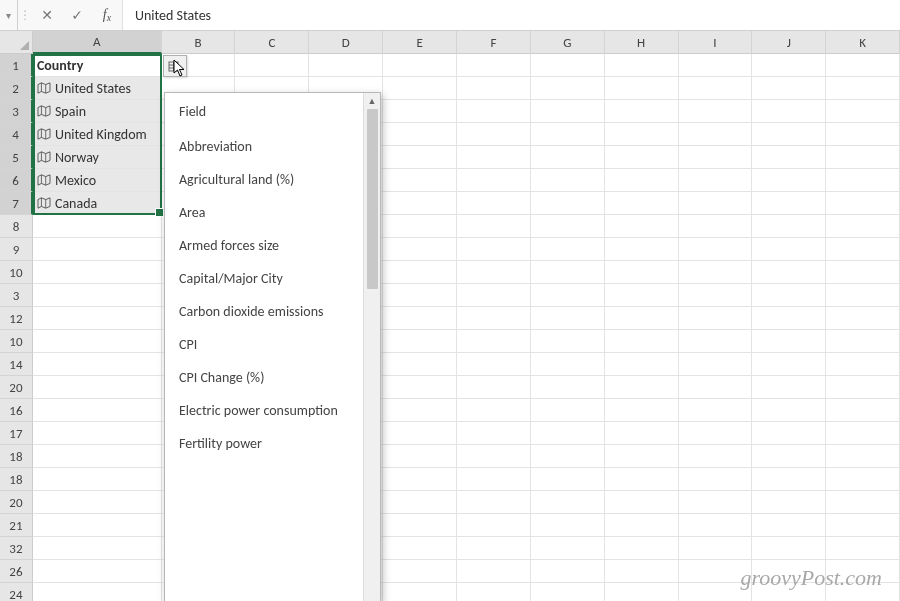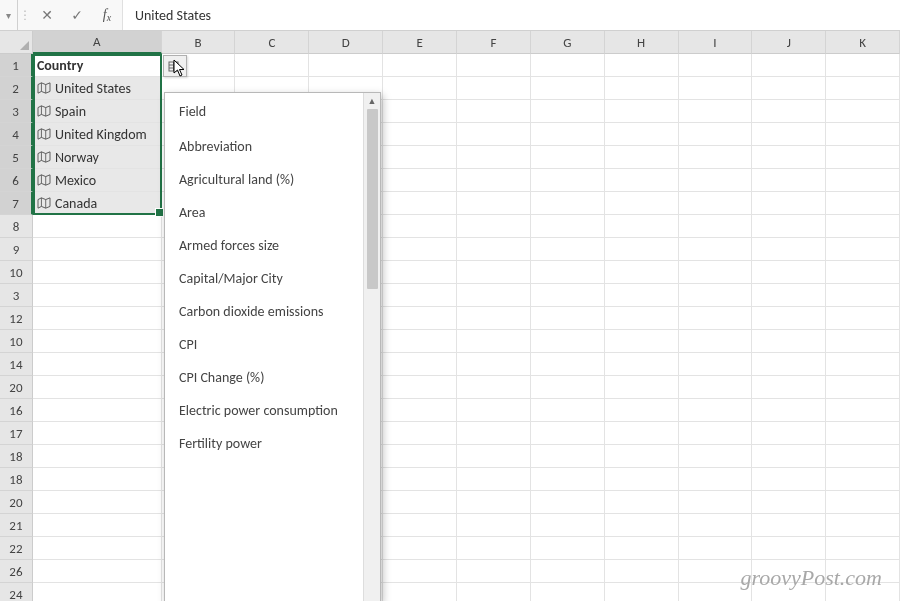--- a/index.html
+++ b/index.html
@@ -526,21 +526,21 @@
         <div class="cell" style="width: 74px;"></div>
         <div class="cell" style="width: 74px;"></div>
         <div class="cell" style="width: 74px;"></div>
         <div class="cell" style="width: 74px;"></div>
         <div class="cell" style="width: 74px;"></div>
         <div class="cell" style="width: 74px;"></div>
         <div class="cell" style="width: 74px;"></div>
         <div class="cell" style="width: 74px;"></div>
       </div>
       <div class="row">
-        <div class="row-head">22</div>
+        <div class="row-head">32</div>
         <div class="cell" style="width: 129px;"></div>
         <div class="cell" style="width: 74px;"></div>
         <div class="cell" style="width: 74px;"></div>
         <div class="cell" style="width: 74px;"></div>
         <div class="cell" style="width: 74px;"></div>
         <div class="cell" style="width: 74px;"></div>
         <div class="cell" style="width: 74px;"></div>
         <div class="cell" style="width: 74px;"></div>
         <div class="cell" style="width: 74px;"></div>
         <div class="cell" style="width: 74px;"></div>

